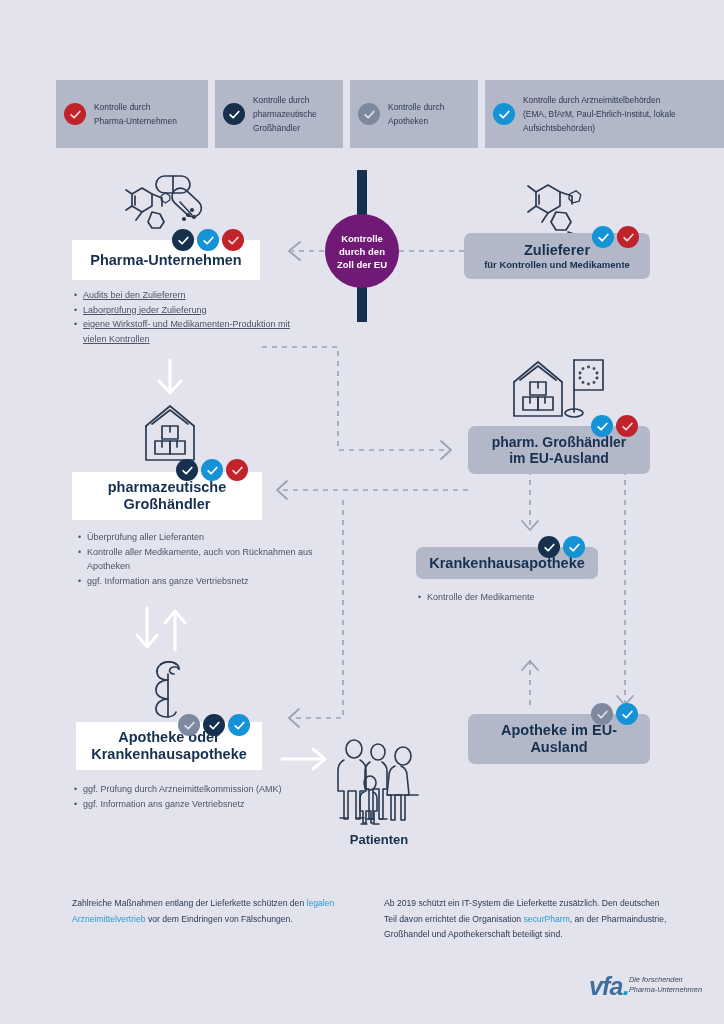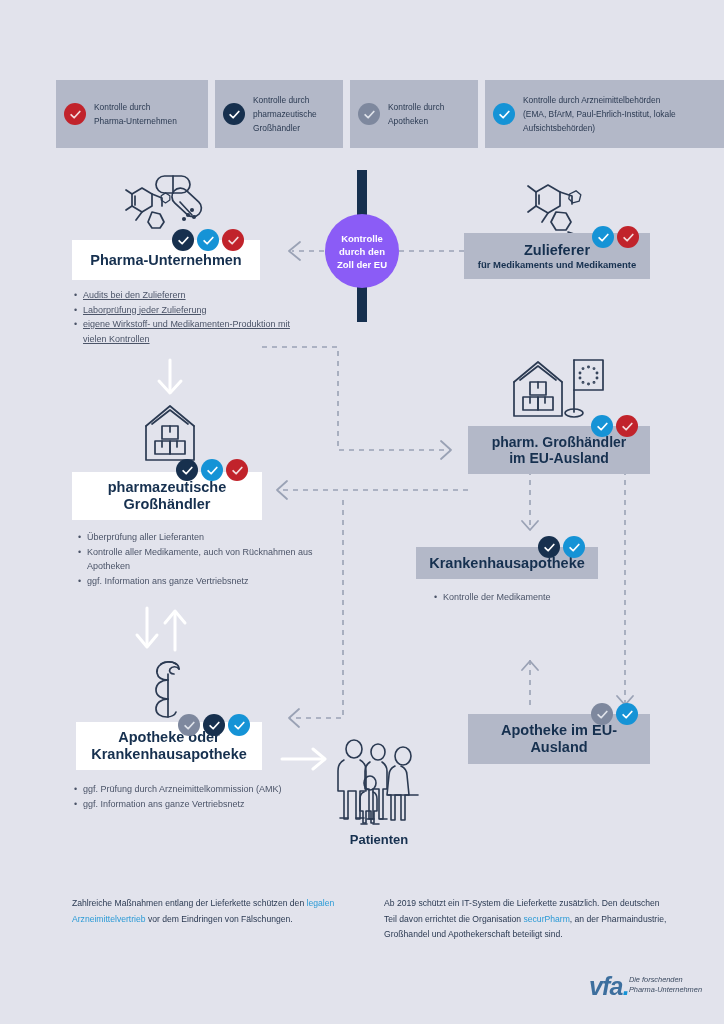--- a/index.html
+++ b/index.html
@@ -55,21 +55,21 @@
   .white-box{
     background:#ffffff;
     display:flex;align-items:center;justify-content:center;
     text-align:center;
     font-weight:bold;color:#16304f;
   }
   .gray-box{
     background:#b3b8c8;
     display:flex;align-items:center;justify-content:center;
     text-align:center;
-    font-weight:bold;color:#16304f;
+    font-weight:bold;color:#16304f;border-radius:7px;
   }
   .badge-row{
     position:absolute;display:flex;gap:3px;
   }
   .bullets{
     position:absolute;
     font-size:9px;line-height:14.5px;color:#4b5468;
   }
   .bullets li{margin:0 0 0 0;}
   .bullets ul{margin:0;padding-left:11px;list-style:none;}
@@ -82,21 +82,21 @@
   .customs-bar{
     position:absolute;left:357px;top:170px;width:10px;height:152px;
     background:#16304f;
   }
   .customs-bar:after{
     content:"";position:absolute;left:0;top:46px;width:10px;height:60px;
     background:#b6bccb;
   }
   .customs-circle{
     position:absolute;left:325px;top:214px;width:74px;height:74px;
-    border-radius:50%;background:#8b5cf6;color:#fff;
+    border-radius:50%;background:#701a75;color:#fff;
     display:flex;align-items:center;justify-content:center;text-align:center;
     font-size:9.5px;font-weight:bold;line-height:13px;
     z-index:3;
   }
 
   
   .icon{position:absolute;}
   .icon svg{display:block}
 
   
@@ -277,21 +277,21 @@
       <line x1="4" y1="12" x2="12" y2="18"></line>
       <line x1="4" y1="38" x2="12" y2="32"></line>
       <line x1="24" y1="39" x2="18" y2="48"></line>
       <line x1="15" y1="21" x2="15" y2="30"></line>
       <line x1="44" y1="58" x2="50" y2="60"></line>
     </svg>
   </div>
 
   <div class="node gray-box" style="left:464px;top:233px;width:186px;height:46px;flex-direction:column;">
     <div style="font-size:14.5px;">Zulieferer</div>
-    <div style="font-size:9.5px;margin-top:1px;">für Medikaments und Medikamente</div>
+    <div style="font-size:9.5px;margin-top:1px;">für Kontrollen und Medikamente</div>
   </div>
   <div class="badge-row" style="left:592px;top:226px;">
     <span class="badge b-blue">
         <svg viewBox="0 0 24 24">
           <path d="M4 12.5l5.5 5.5L20 6.5" fill="none" stroke="#ffffff" stroke-width="3.2" stroke-linecap="round" stroke-linejoin="round"></path>
         </svg>
       </span>
     <span class="badge b-red">
         <svg viewBox="0 0 24 24">
           <path d="M4 12.5l5.5 5.5L20 6.5" fill="none" stroke="#f3dcdd" stroke-width="3.2" stroke-linecap="round" stroke-linejoin="round"></path>
@@ -405,21 +405,21 @@
         <svg viewBox="0 0 24 24">
           <path d="M4 12.5l5.5 5.5L20 6.5" fill="none" stroke="#ffffff" stroke-width="3.2" stroke-linecap="round" stroke-linejoin="round"></path>
         </svg>
       </span>
     <span class="badge b-blue">
         <svg viewBox="0 0 24 24">
           <path d="M4 12.5l5.5 5.5L20 6.5" fill="none" stroke="#ffffff" stroke-width="3.2" stroke-linecap="round" stroke-linejoin="round"></path>
         </svg>
       </span>
   </div>
-  <div class="bullets" style="left:432px;top:590px;width:230px;">
+  <div class="bullets" style="left:416px;top:590px;width:230px;">
     <ul>
       <li>Kontrolle der Medikamente</li>
     </ul>
   </div>
 
   <div class="warrow" style="left:133px;top:606px;">
     <svg width="60" height="46" viewBox="0 0 60 46">
         <g fill="none" stroke="#ffffff" stroke-width="3" stroke-linecap="round" stroke-linejoin="round">
       <line x1="14" y1="2" x2="14" y2="40"></line>
           <path d="M4 29 L14 41 L24 29"></path>

